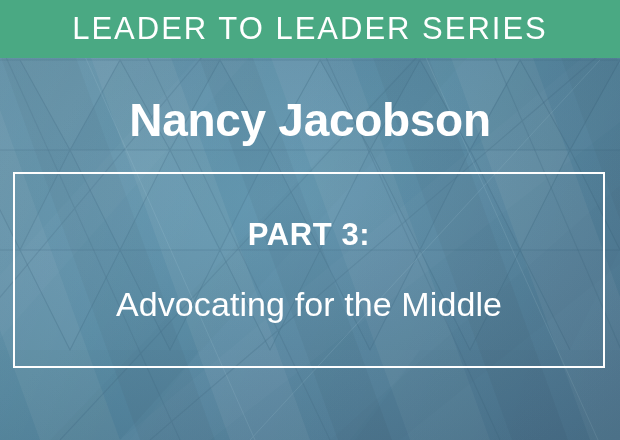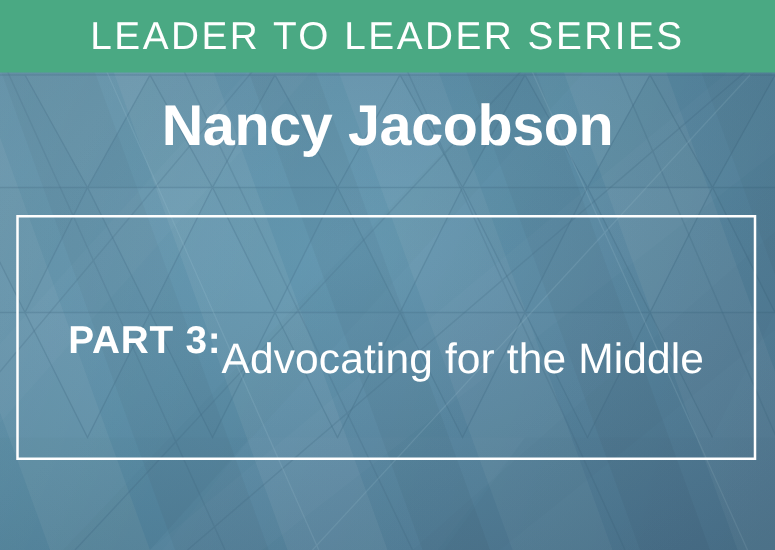--- a/index.html
+++ b/index.html
@@ -52,41 +52,41 @@
     line-height: 1;
     white-space: nowrap;
     padding-bottom: 2px;
   }
 
   
   #speaker-name {
     position: absolute;
     left: 0;
     right: 0;
-    top: 76px;
+    top: 96px;
     text-align: center;
     color: #ffffff;
     font-size: 46px;
     font-weight: bold;
     letter-spacing: -0.3px;
     line-height: 1.05;
     white-space: nowrap;
   }
 
   
   #frame {
     position: absolute;
     left: 13px;
     top: 172px;
     width: 592px;
     height: 196px;
     border: 2px solid #ffffff;
     box-sizing: border-box;
     display: flex;
-    flex-direction: row;
+    flex-direction: column;
     align-items: center;
     justify-content: center;
   }
   #part-label {
     color: #ffffff;
     font-size: 31px;
     font-weight: bold;
     letter-spacing: 0.6px;
     line-height: 1;
     white-space: nowrap;

